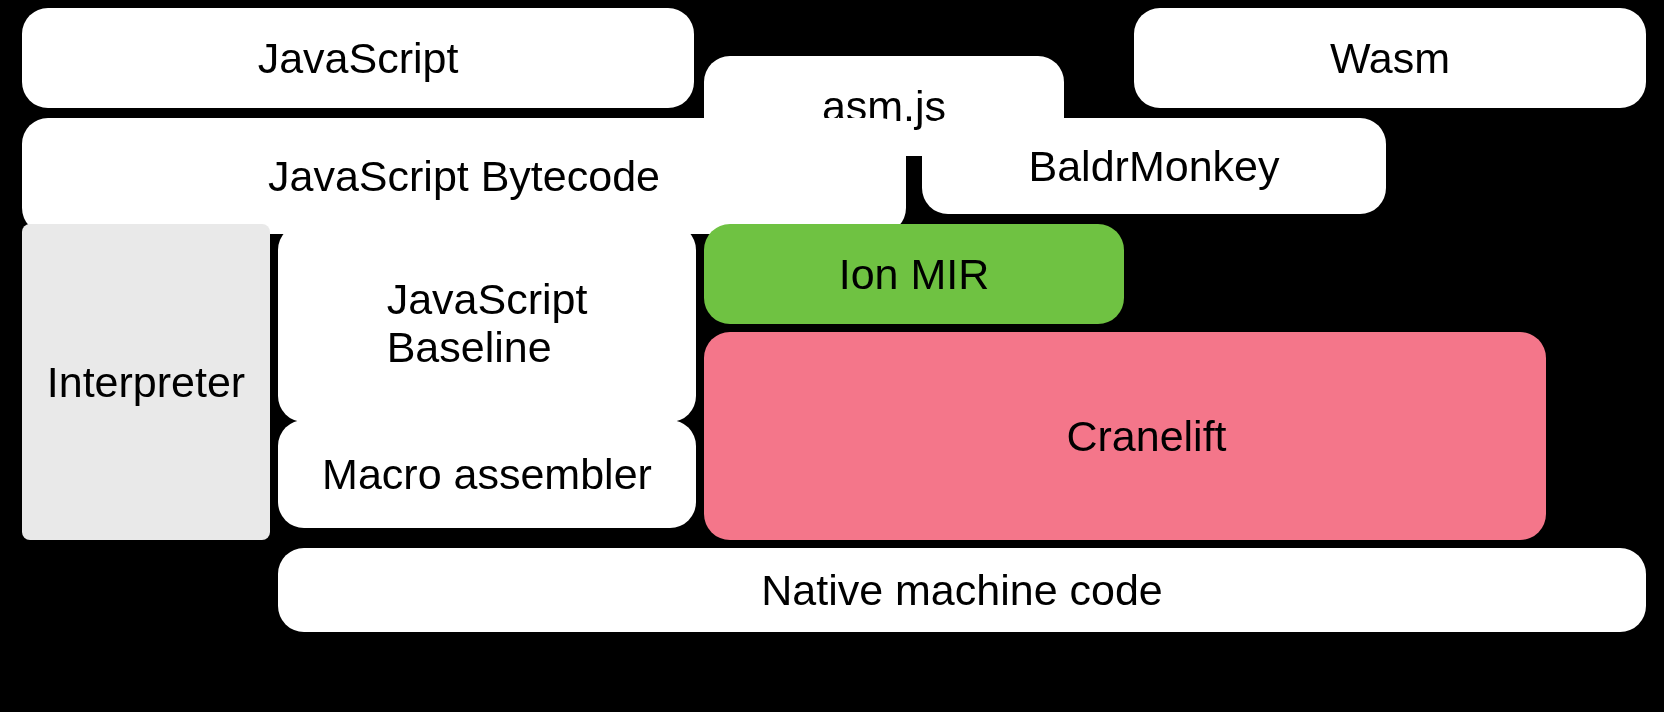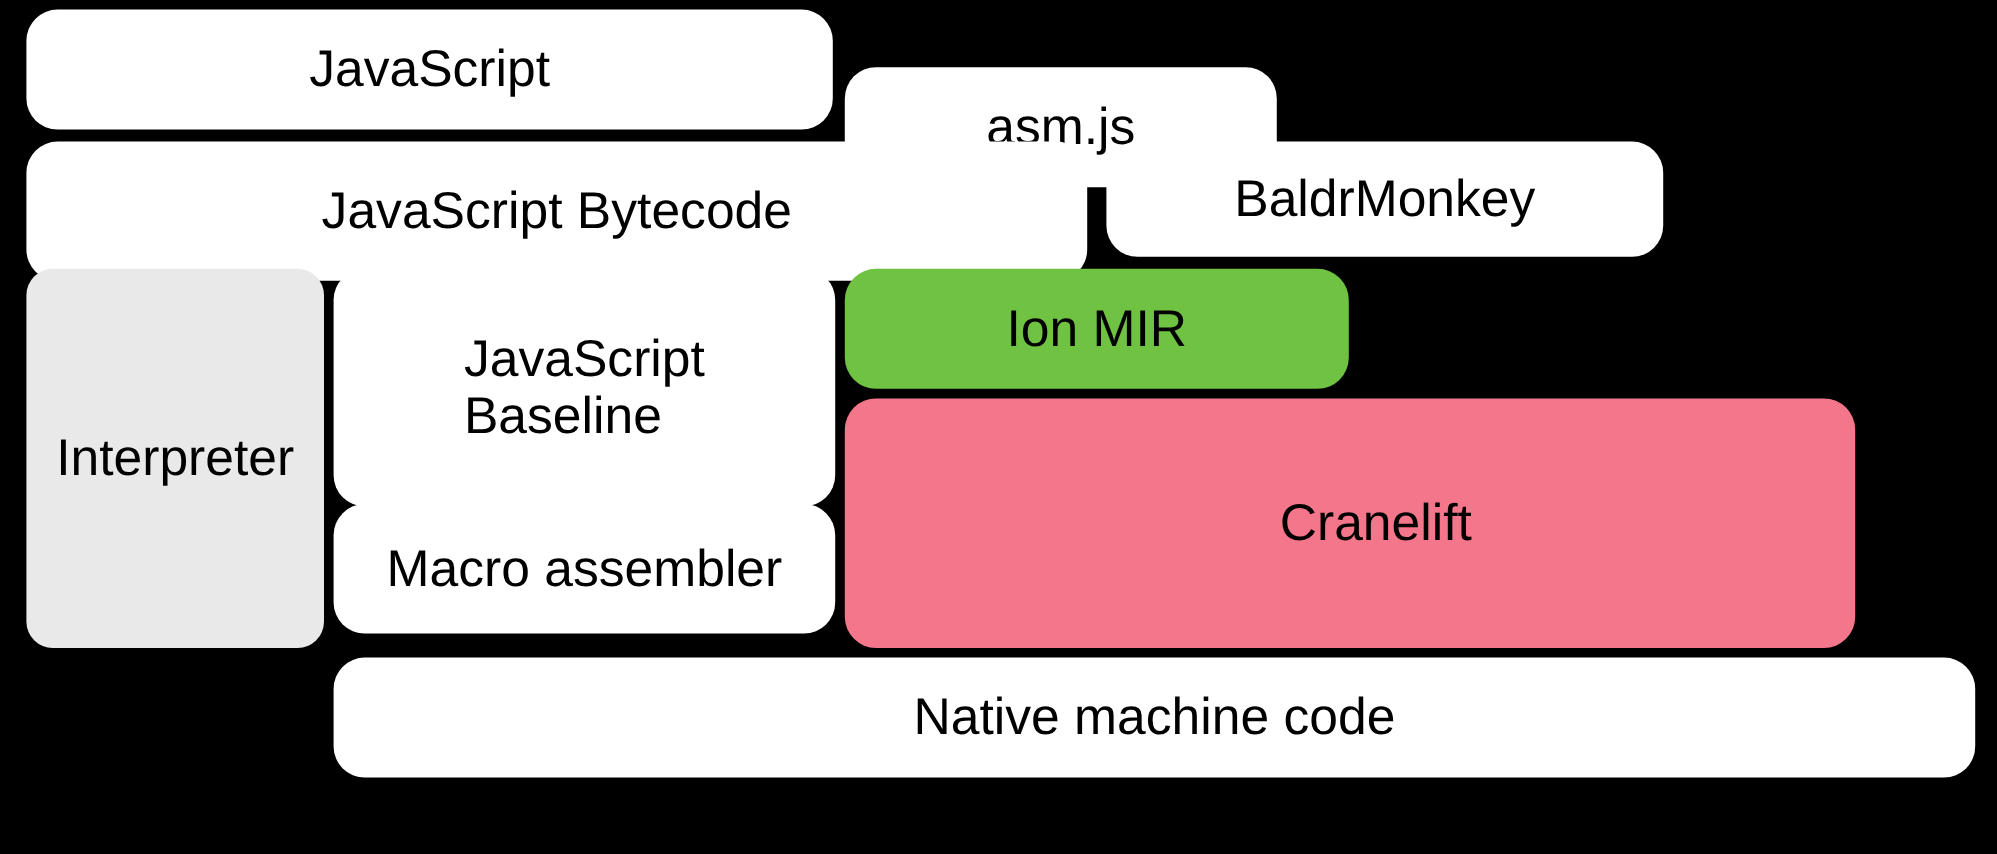--- a/index.html
+++ b/index.html
@@ -42,40 +42,41 @@
   
   #n-javascript      { left: 22px;   top: 8px;   width: 672px;  height: 100px; }
   #n-asmjs           { left: 704px;  top: 8px;   width: 360px;  height: 100px; margin-top: 48px; }
   #n-wasm            { left: 1134px; top: 8px;   width: 512px;  height: 100px; }
 
   
   #n-js-bytecode     { left: 22px;   top: 118px; width: 884px;  height: 116px; }
   #n-baldrmonkey     { left: 922px;  top: 118px; width: 464px;  height: 96px; }
 
   
-  #n-interpreter     { left: 22px;   top: 224px; width: 248px;  height: 316px; border-radius: 22px; font-size: 43px; }
+  #n-interpreter     { left: 22px;   top: 224px; width: 248px;  height: 316px; border-radius: 8px; font-size: 43px; }
   #n-js-baseline     { left: 278px;  top: 224px; width: 418px;  height: 198px; }
   #n-macro-assembler { left: 278px;  top: 420px; width: 418px;  height: 108px; }
 
   
   #n-ion-mir         { left: 704px;  top: 224px; width: 420px;  height: 100px; }
   #n-cranelift       { left: 704px;  top: 332px; width: 842px;  height: 208px; }
 
   
-  #n-native-code     { left: 278px;  top: 548px; width: 1368px; height: 100px; }
+  #n-native-code     { left: 278px;  top: 548px; width: 1368px; height: 84px; }
 </style>
 </head>
 <body>
 
 <div id="diagram">
 
   <div class="node fill-white" id="n-javascript">JavaScript</div>
 
   <div class="node fill-white" id="n-asmjs">asm.js</div>
 
+  <div class="node fill-white" id="n-wasm">Wasm</div>
 
   <div class="node fill-white" id="n-js-bytecode">JavaScript Bytecode</div>
 
   <div class="node fill-white" id="n-baldrmonkey">BaldrMonkey</div>
 
   <div class="node fill-grey" id="n-interpreter">Interpreter</div>
 
   <div class="node fill-white" id="n-js-baseline">JavaScript
 Baseline</div>
 

